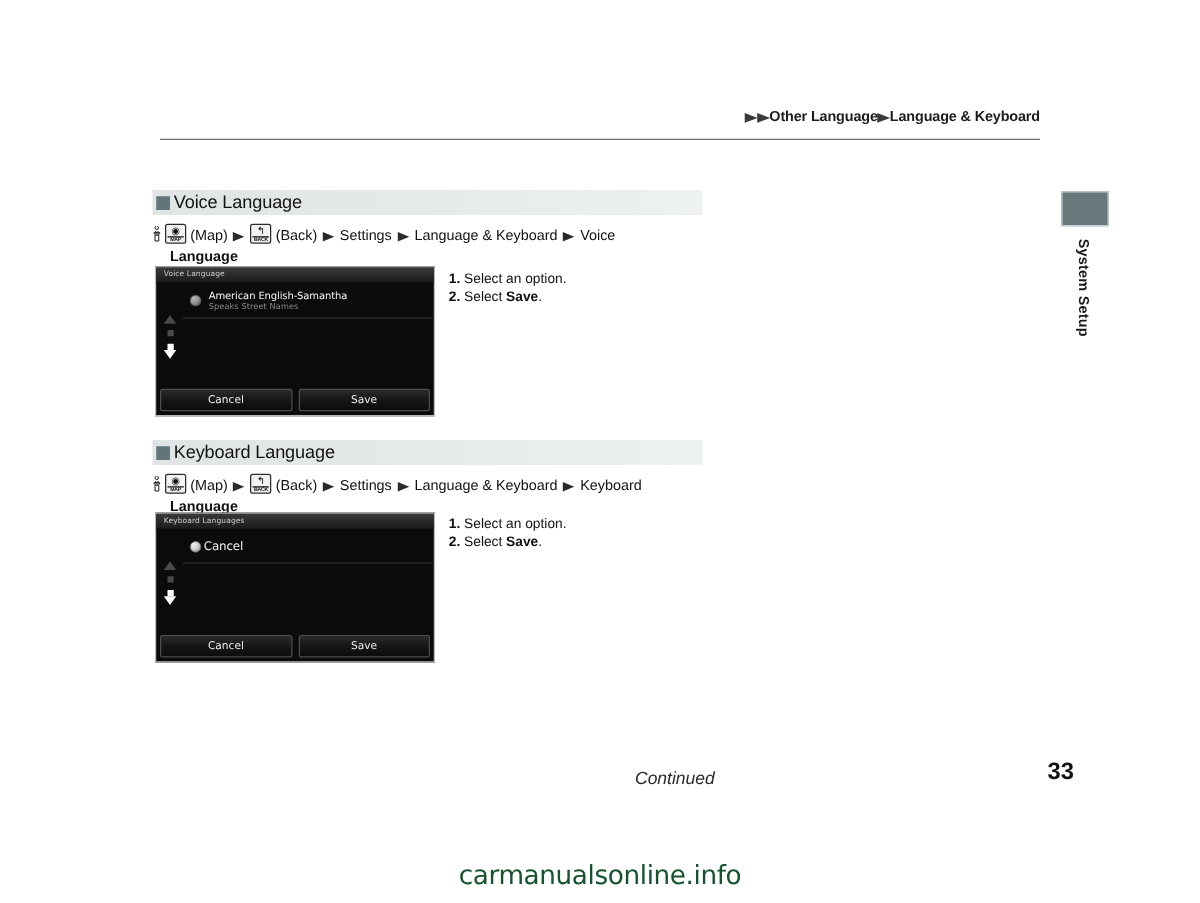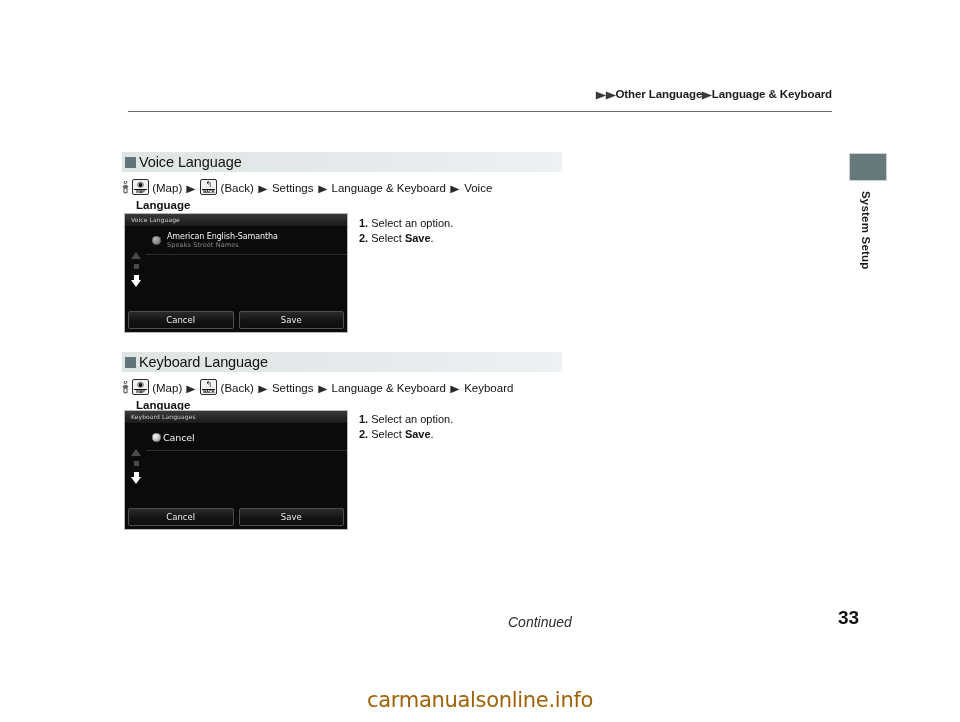--- a/index.html
+++ b/index.html
@@ -312,21 +312,21 @@
     font-size: 19px;
     font-weight: bold;
     color: #111;
   }
   .watermark {
     position: absolute;
     left: 0; right: 0;
     bottom: 10px;
     text-align: center;
     font-size: 21px;
-    color: #a16207;
+    color: #14532d;
     font-family: "DejaVu Sans", sans-serif;
     letter-spacing: -0.3px;
   }
 </style>
 </head>
 <body>
 
 <div class="page-header">
   <div class="breadcrumb">
     <span class="bc-arrow">▶</span><span class="bc-arrow">▶</span><span>Other Language</span><span class="bc-arrow">▶</span><span>Language &amp; Keyboard</span>

